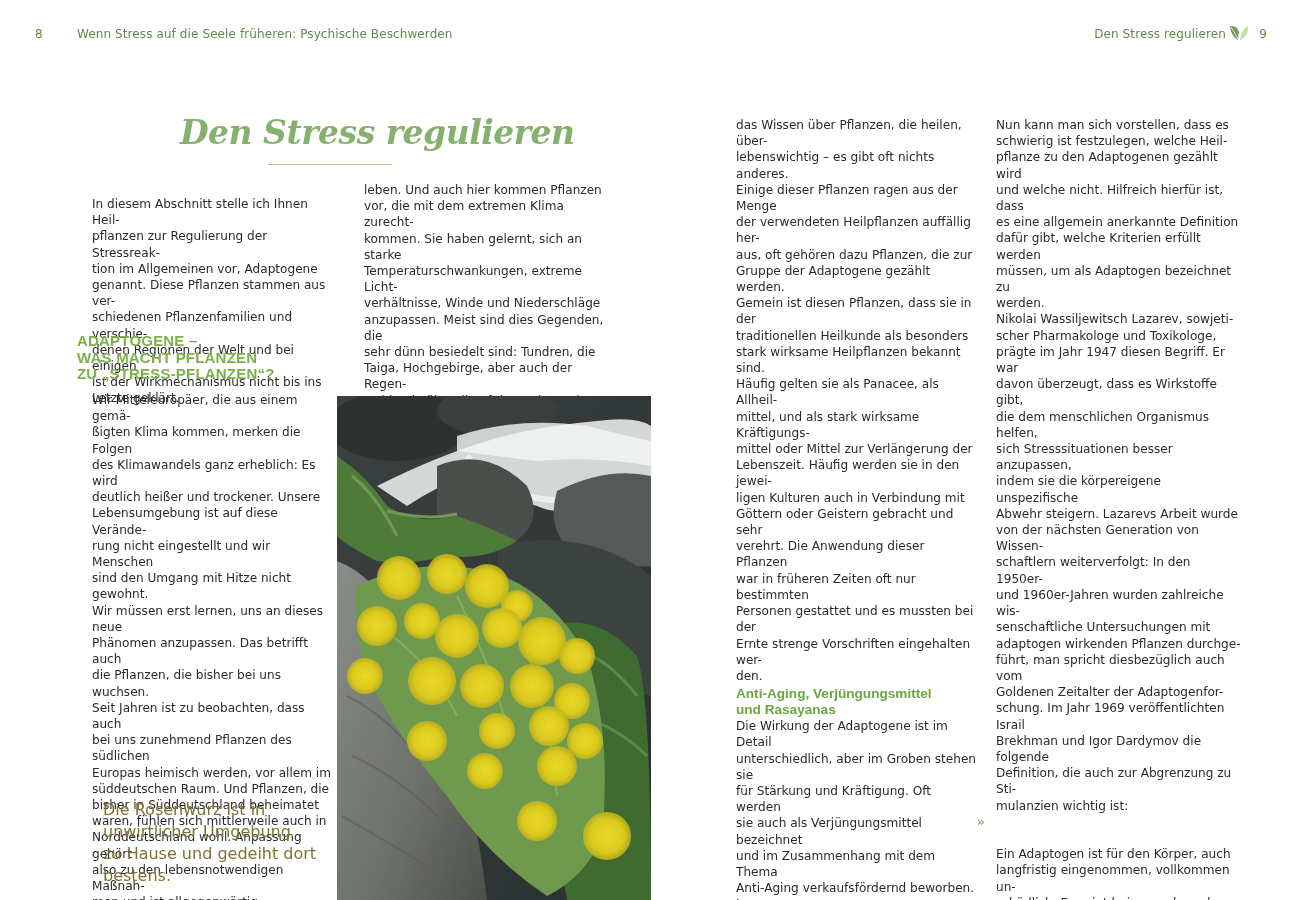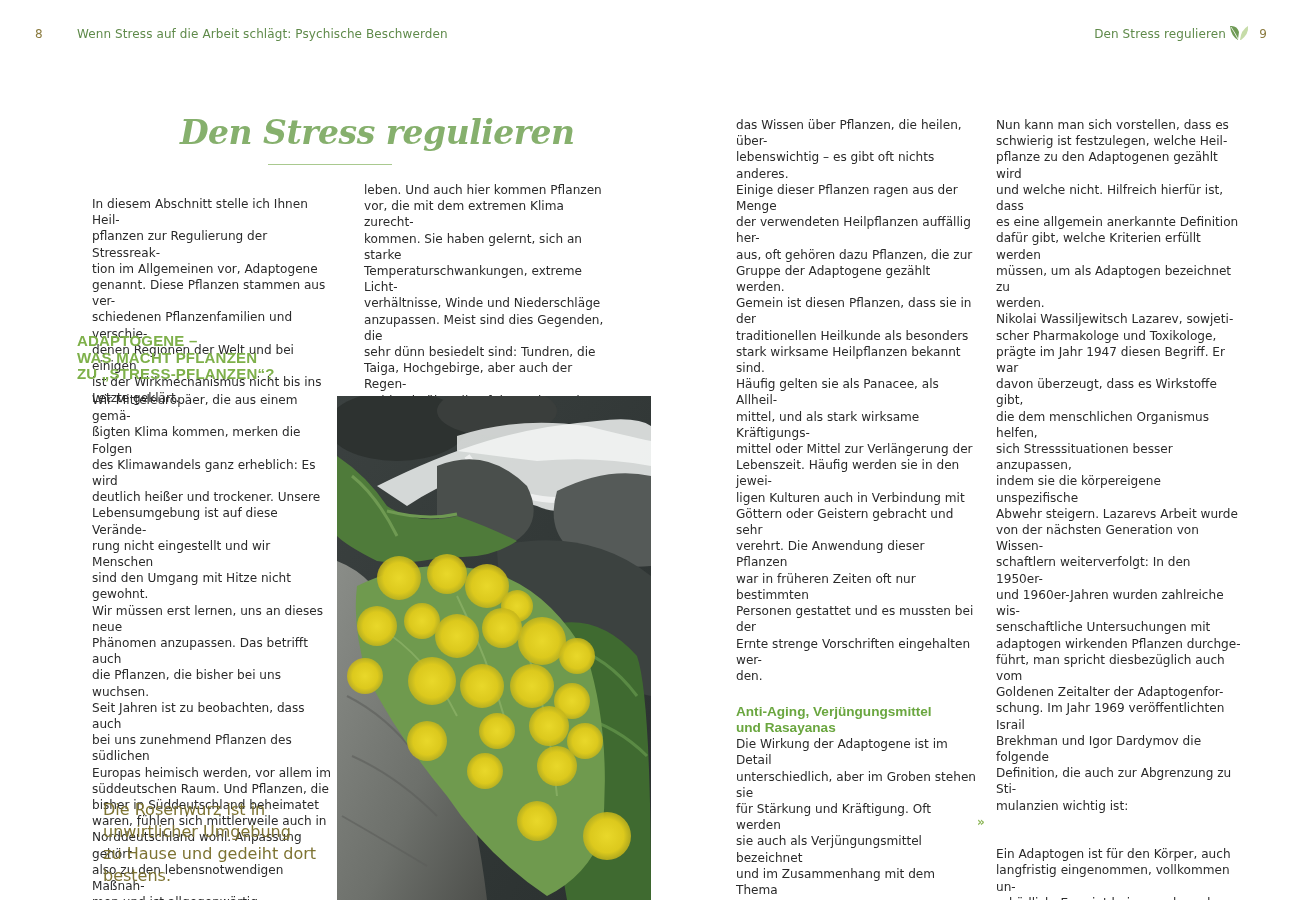--- a/index.html
+++ b/index.html
@@ -34,42 +34,42 @@
   .c2 { left: 364px; top: 182px; width: 240px; }
 
   .section-head {
     position: absolute; left: 77px; top: 333px; width: 260px;
     font-family: "Liberation Sans", sans-serif; font-weight: bold; font-size: 15px;
     line-height: 16.5px; color: #7eb04a; letter-spacing: 0.2px; text-transform: uppercase;
     white-space: pre-line;
   }
   .sub-head {
     font-family: "Liberation Sans", sans-serif; font-weight: bold; font-size: 13.6px;
-    line-height: 16px; color: #6aa63f; white-space: pre-line; margin-top: 20px;
+    line-height: 16px; color: #6aa63f; white-space: pre-line; margin-top: 2px;
   }
   .caption {
     position: absolute; left: 103px; top: 799px; width: 240px;
     font-size: 16px; line-height: 22px; color: #7d7332; white-space: pre-line;
   }
 
   .bullets { list-style: none; margin-top: 0; }
   .bullets li { position: relative; padding-left: 0; white-space: pre-line; }
   .bullets .mark { position: absolute; left: -19px; top: 0; color: #8fb85a; font-weight: bold; font-size: 12px; }
 
   .photo { position: absolute; left: 337px; top: 396px; width: 314px; height: 504px; overflow: hidden; background: #555; }
   .photo svg { display: block; }
 </style>
 </head>
 <body>
 
 <div class="spread">
 
   <div class="page page-left">
     <span class="header pagenum hl-num">8</span>
-    <span class="header hl-title">Wenn Stress auf die Arbeit schlägt: Psychische Beschwerden</span>
+    <span class="header hl-title">Wenn Stress auf die Seele früheren: Psychische Beschwerden</span>
 
     <div class="display-title">Den Stress regulieren</div>
     <div class="title-rule"></div>
 
     <div class="col c1a">
       <p>In diesem Abschnitt stelle ich Ihnen Heil-
 pflanzen zur Regulierung der Stressreak-
 tion im Allgemeinen vor, Adaptogene
 genannt. Diese Pflanzen stammen aus ver-
 schiedenen Pflanzenfamilien und verschie-

